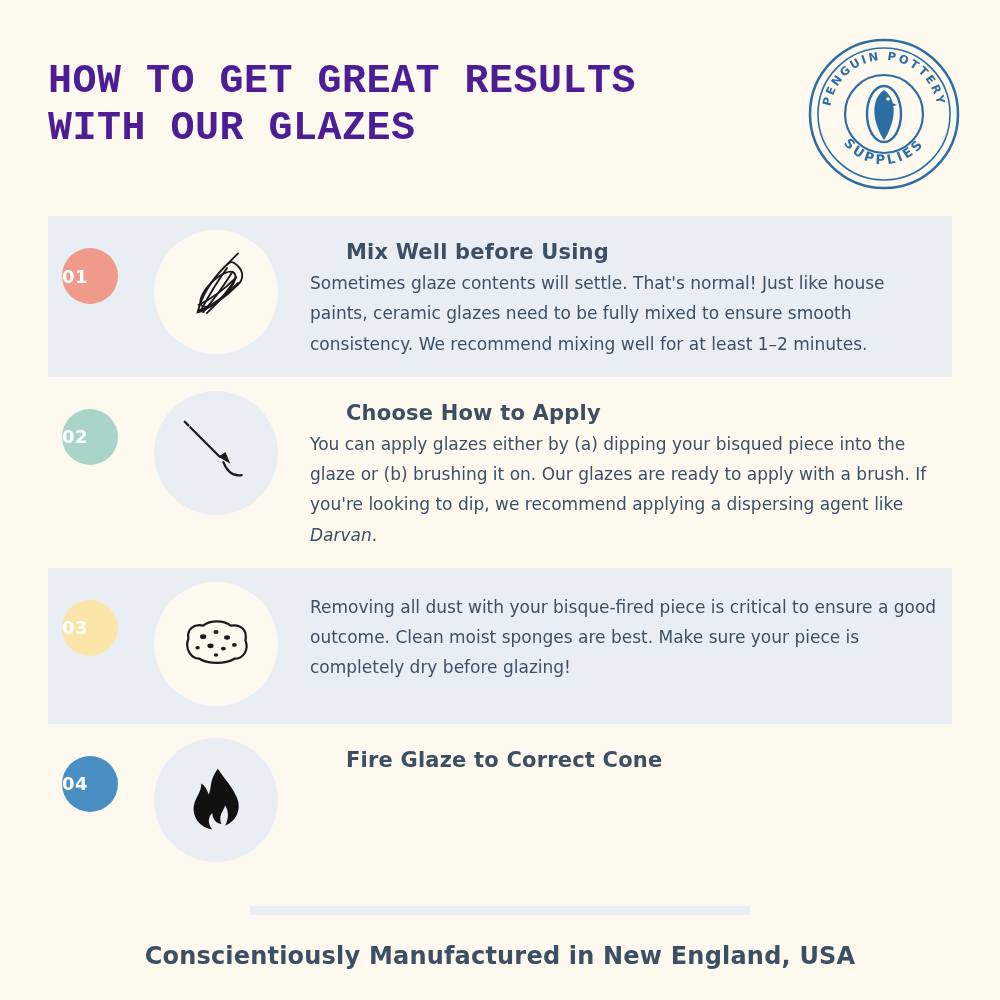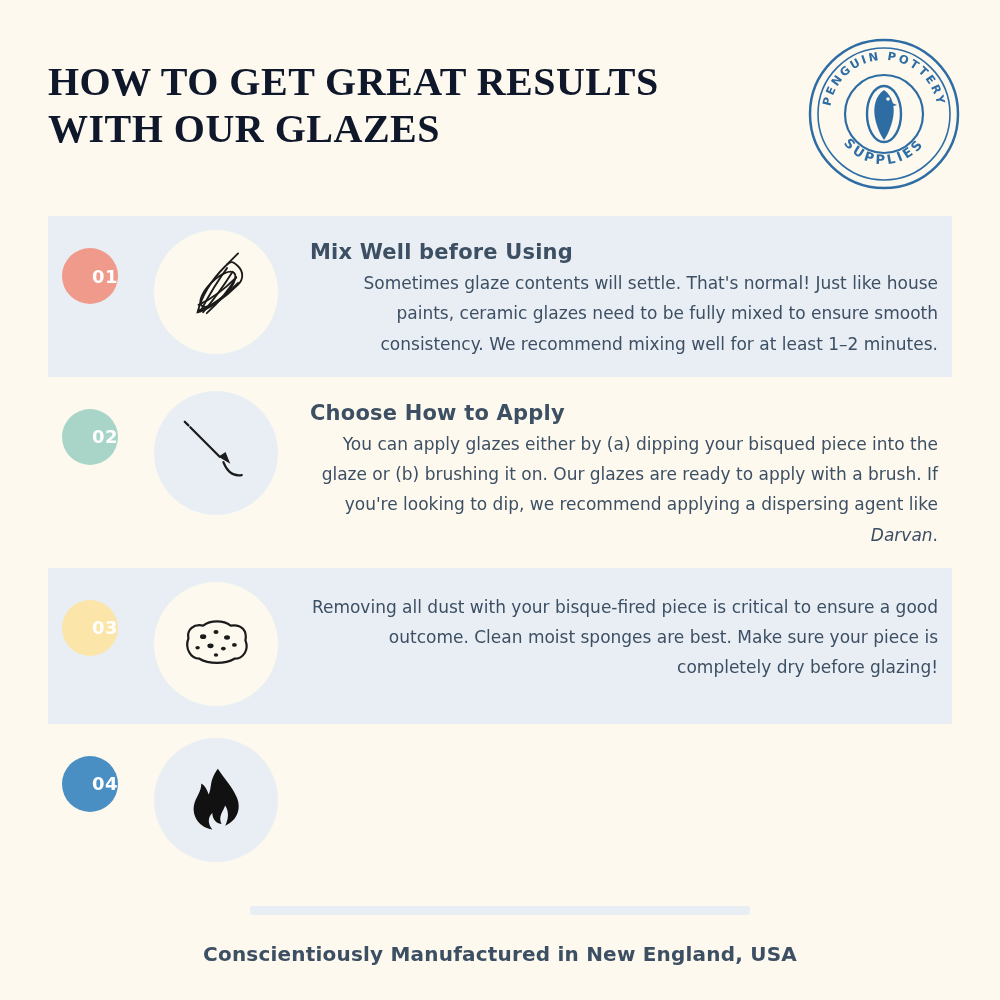--- a/index.html
+++ b/index.html
@@ -18,26 +18,26 @@
   }
 
   
   .header {
     position: absolute;
     top: 58px;
     left: 48px;
     width: 720px;
   }
   .title {
-    font-family: Liberation Serif, serif;
+    font-family: Liberation Mono, monospace;
     font-weight: bold;
     font-size: 40px;
     line-height: 1.18;
     letter-spacing: 0.5px;
-    color: #0f172a;
+    color: #4c1d95;
     text-transform: uppercase;
   }
 
   
   .logo {
     position: absolute;
     top: 38px;
     right: 40px;
     width: 152px;
     height: 152px;
@@ -61,21 +61,21 @@
 
   .badge {
     flex: 0 0 auto;
     width: 56px;
     height: 56px;
     border-radius: 50%;
     margin-left: 14px;
     margin-top: 14px;
     display: flex;
     align-items: center;
-    justify-content: flex-end;
+    justify-content: flex-start;
     font-family: "DejaVu Sans", sans-serif;
     font-weight: bold;
     font-size: 18px;
     color: #ffffff;
     letter-spacing: 0.5px;
   }
 
   .icon-circle {
     flex: 0 0 auto;
     width: 124px;
@@ -96,27 +96,27 @@
     padding-right: 14px;
     padding-top: 6px;
   }
   .step-title {
     font-family: "DejaVu Sans", sans-serif;
     font-weight: bold;
     font-size: 21px;
     color: #3c4f63;
     letter-spacing: 0.2px;
     margin-bottom: 4px;
+    margin-left: 36px;
   }
   .step-body {
     font-family: "DejaVu Sans", sans-serif;
     font-size: 17px;
     line-height: 1.78;
     color: #3c4f63;
-    text-align: right;
   }
   .step-body i { font-style: italic; }
 
   
   .divider {
     position: absolute;
     left: 250px;
     top: 906px;
     width: 500px;
     height: 9px;
@@ -124,21 +124,21 @@
     border-radius: 2px;
   }
   .footer {
     position: absolute;
     top: 942px;
     left: 0;
     width: 1000px;
     text-align: center;
     font-family: "DejaVu Sans", sans-serif;
     font-weight: bold;
-    font-size: 20px;
+    font-size: 24px;
     letter-spacing: 0.2px;
     color: #3c4f63;
   }
 </style>
 </head>
 <body>
 
 <div class="page">
 
   <div class="header">
@@ -244,20 +244,21 @@
     <div class="step">
       <div class="badge" style="background:#4a8fc4">
         <span>04</span>
       </div>
       <div class="icon-circle">
         <svg viewBox="0 0 100 100" width="92" height="92" aria-hidden="true">
           <path d="M52 16 C42 30 46 36 42 44 C40 38 38 34 34 32 C34 42 28 46 26 56 C24 68 32 80 46 82 C40 74 42 68 46 64 C46 72 52 76 56 76 C52 68 58 62 60 56 C64 62 64 70 60 78 C74 72 78 58 72 46 C68 36 60 28 52 16 Z" fill="#111111"></path>
         </svg>
       </div>
       <div class="step-text">
+        <div class="step-title">Fire Glaze to Correct Cone</div>
       </div>
     </div>
 
   </div>
 
   <div class="divider"></div>
   <div class="footer">Conscientiously Manufactured in New England, USA</div>
 
 </div>
 

